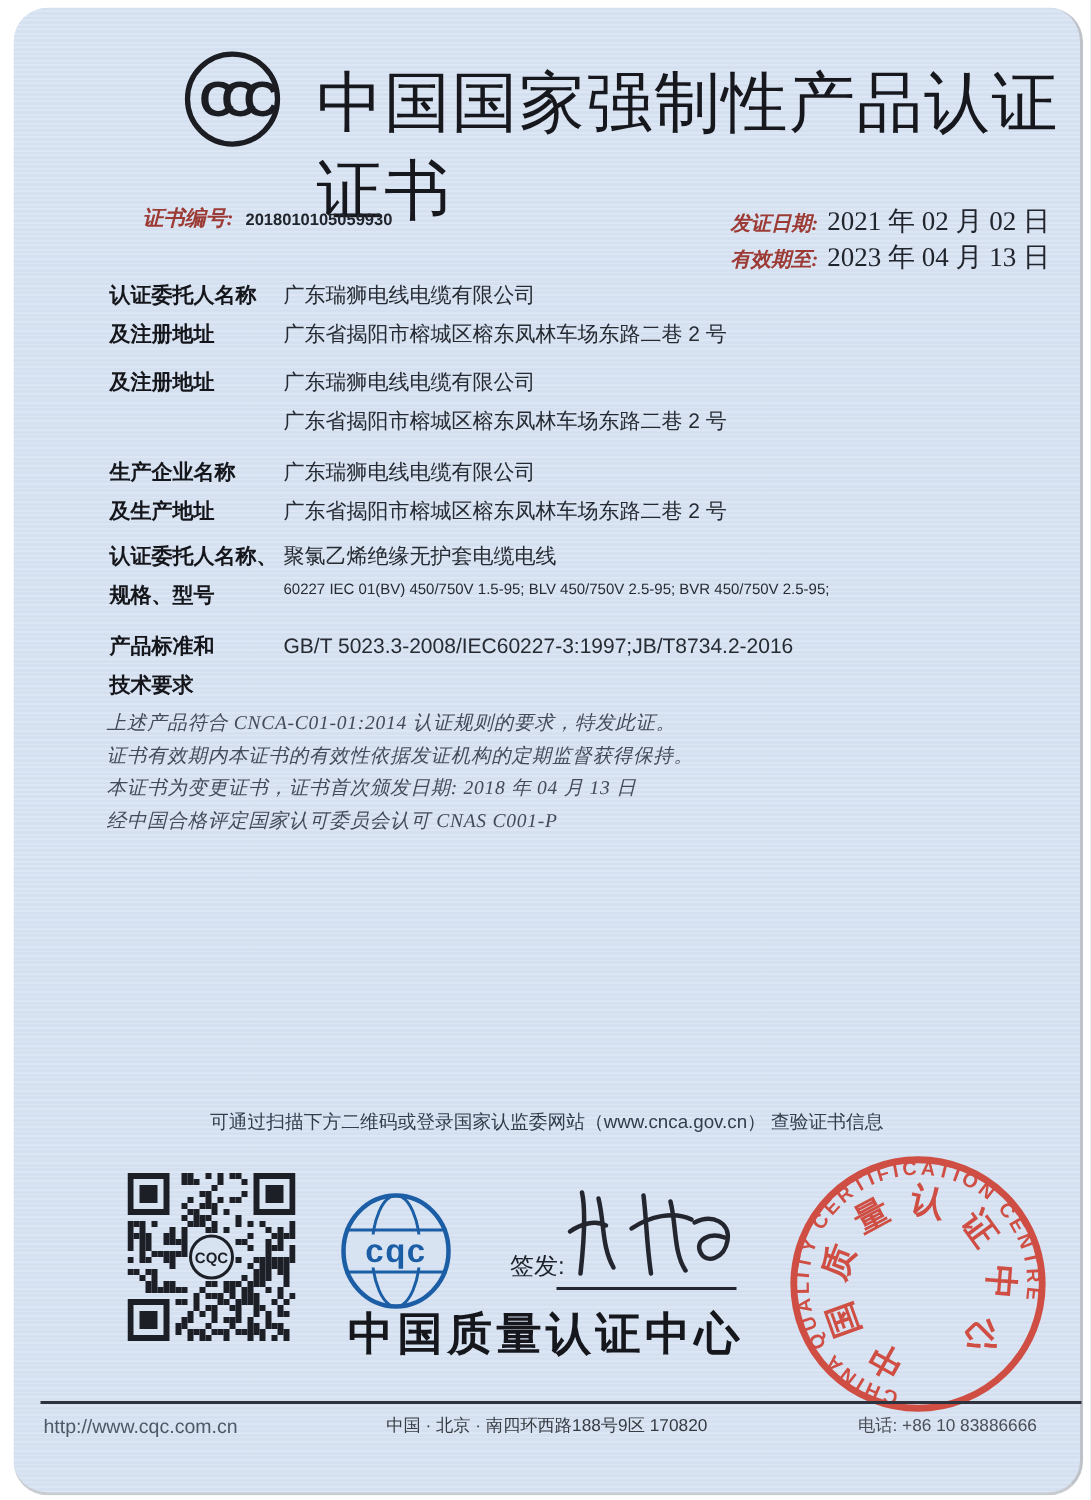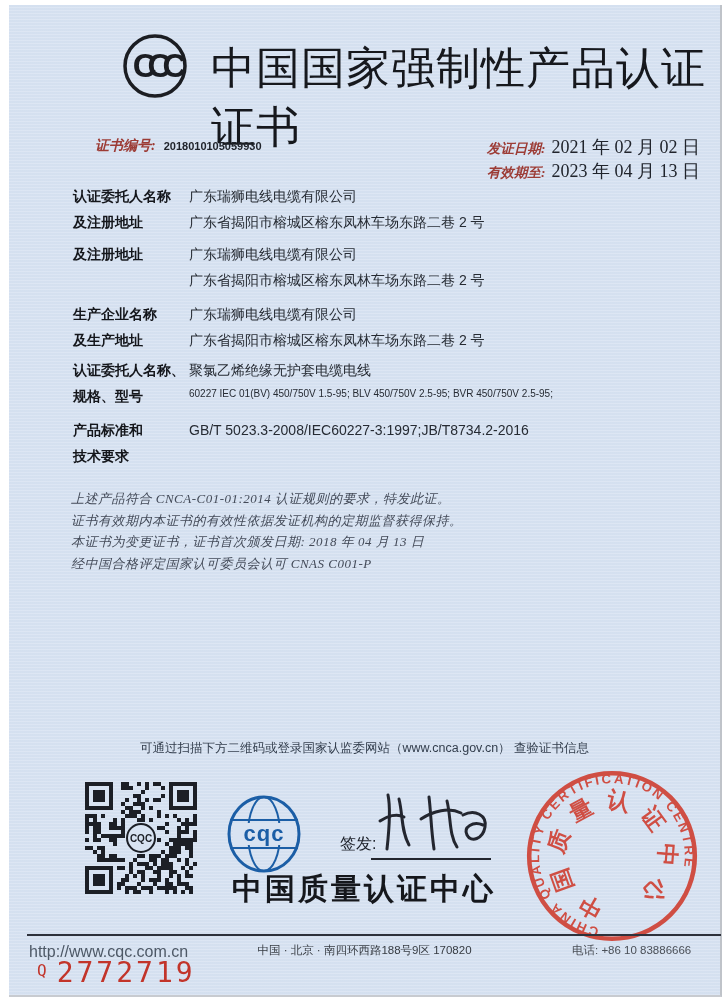--- a/index.html
+++ b/index.html
@@ -4,48 +4,48 @@
 <style>
   html,body{margin:0;padding:0;}
   body{
     width:727px;height:1000px;position:relative;background:#ffffff;
     font-family:"Liberation Sans",sans-serif;overflow:hidden;
   }
   .sheet{
     position:absolute;left:9px;top:5px;right:5px;bottom:3px;
     background:#d8e3f2;
     background-image:repeating-linear-gradient(0deg,rgba(255,255,255,.12) 0 1px,rgba(160,180,205,.06) 1px 3px);
-    border-right:2px solid #bfc3c9;border-bottom:2px solid #c8cbd0;
+    border-right:2px solid #bfc3c9;border-bottom:2px solid #c8cbd0;border-radius:23px;
   }
   .abs{position:absolute;}
   
   .hdr-title{left:202px;top:34px;font-size:44px;font-weight:normal;color:#16181d;letter-spacing:1px;}
   
   .red-lab{font-family:"Liberation Serif",serif;font-style:italic;color:#9c3b35;font-weight:bold;}
   .meta-certno{left:86px;top:132px;font-size:14px;}
   .meta-certno .val{font-family:"Liberation Sans",sans-serif;font-style:normal;color:#20242c;font-size:11px;font-weight:bold;margin-left:8px;}
   .meta-dates{left:478px;top:131px;font-size:13.5px;line-height:23px;}
   .meta-dates .val{font-family:Liberation Serif, serif;font-style:normal;color:#20242c;font-size:18px;font-weight:normal;margin-left:6px;}
   
   .frow{position:absolute;left:64px;right:30px;}
   .frow .lab{position:absolute;left:0;top:0;width:130px;font-size:14px;font-weight:bold;color:#14161b;line-height:26px;}
   .frow .val{position:absolute;left:116px;top:0;right:0;font-size:14px;color:#262b33;line-height:26px;}
   .frow .val .l2{font-size:10px;line-height:21px;}
   
   .statements{left:62px;top:466px;font-family:"Liberation Serif",serif;font-style:italic;
-    font-size:13px;color:#434a58;line-height:21.5px;letter-spacing:.5px;margin-top:17px;}
+    font-size:13px;color:#434a58;line-height:21.5px;letter-spacing:.5px;}
   
   .note{left:0;right:0;top:735px;text-align:center;font-size:12.5px;color:#323d4c;}
   
   .sign-label{left:331px;top:829px;font-size:16px;color:#1c2029;}
   .sign-line{left:362px;top:853px;width:120px;height:2px;background:#23262e;}
   .org-name{left:205px;top:864px;width:300px;text-align:center;font-size:30px;font-weight:bold;color:#15171c;letter-spacing:3px;}
   
   .rule{left:18px;top:929px;width:694px;height:2px;background:#2e323c;}
-  .f-web{left:20px;top:938px;font-size:16px;color:#4d5866;}
+  .f-web{left:20px;top:938px;font-size:13px;color:#4d5866;}
   .f-addr{left:0;right:0;top:938px;text-align:center;font-size:11.5px;color:#363b42;}
   .f-phone{left:563px;top:938px;font-size:11.5px;color:#4a4f57;}
   .serial{left:28px;top:951px;color:#c2342a;font-family:"DejaVu Sans Mono",monospace;}
   .serial .q{font-size:16px;vertical-align:6px;margin-right:10px;}
   .serial .num{font-size:28px;letter-spacing:3px;}
   svg text{font-family:"Liberation Sans",sans-serif;}
 </style>
 </head>
 <body>
 
@@ -417,17 +417,14 @@
     </text>
     <text font-size="25" font-weight="bold" fill="#cf3a2c" letter-spacing="12">
       <textPath href="#stampInner" startOffset="8">中国质量认证中心</textPath>
     </text>
   </svg>
 
   <div class="abs rule"></div>
   <div class="abs f-web">http://www.cqc.com.cn</div>
   <div class="abs f-addr">中国 · 北京 · 南四环西路188号9区   170820</div>
   <div class="abs f-phone">电话: +86 10 83886666</div>
-  <div class="abs serial">
-    <span class="q">Q</span><span class="num">2772719</span>
-  </div>
 
 </div>
 
 </body></html>

